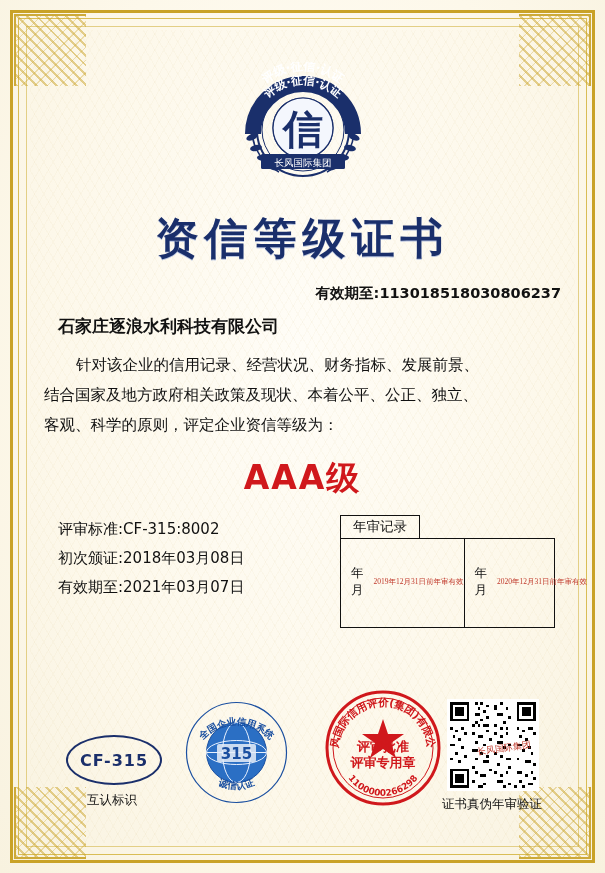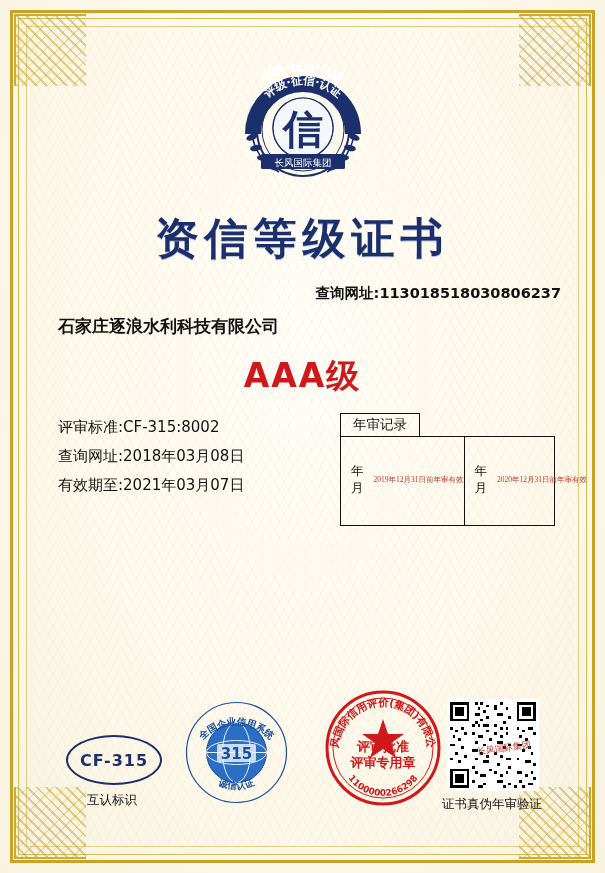--- a/index.html
+++ b/index.html
@@ -281,32 +281,37 @@
         <circle cx="80" cy="66" r="30" fill="#f4f7fd" stroke="#1a2f6b" stroke-width="1.2"></circle>
         <text x="80" y="81" text-anchor="middle" font-family="DejaVu Sans, sans-serif" font-size="40" font-weight="bold" fill="#1a2f6b">信</text>
         <rect x="38" y="92" width="84" height="15" rx="2" fill="#1a2f6b"></rect>
         <text x="80" y="103.5" text-anchor="middle" font-family="DejaVu Sans, sans-serif" font-size="9.5" fill="#ffffff">长风国际集团</text>
       </svg>
     </div>
 
     <div class="title">资信等级证书</div>
 
     <div class="credit-code">
-      <span>查询网址:</span><span>113018518030806237</span>
+      <span>有效期至:</span><span>113018518030806237</span>
     </div>
 
     <div class="company">石家庄逐浪水利科技有限公司</div>
 
+    <div class="body-text">
+      <p class="indent">针对该企业的信用记录、经营状况、财务指标、发展前景、</p>
+      <p>结合国家及地方政府相关政策及现状、本着公平、公正、独立、</p>
+      <p>客观、科学的原则，评定企业资信等级为：</p>
+    </div>
 
     <div class="grade">AAA级</div>
 
     <div class="mid">
       <div class="details">
         <div>评审标准:CF-315:8002</div>
-        <div>查询网址:2018年03月08日</div>
+        <div>初次颁证:2018年03月08日</div>
         <div>有效期至:2021年03月07日</div>
       </div>
 
       <div class="review">
         <div class="review-title">年审记录</div>
         <div class="review-box">
           <div class="review-cell">
             <div class="ym">年 月</div>
             <div class="note">2019年12月31日前年审有效</div>
           </div>

